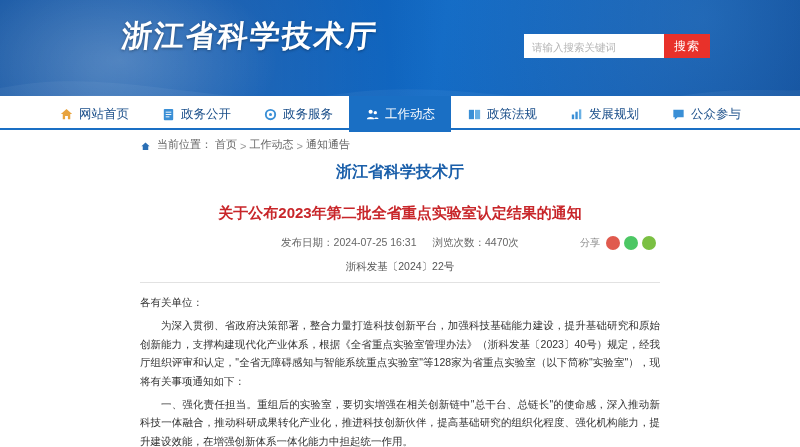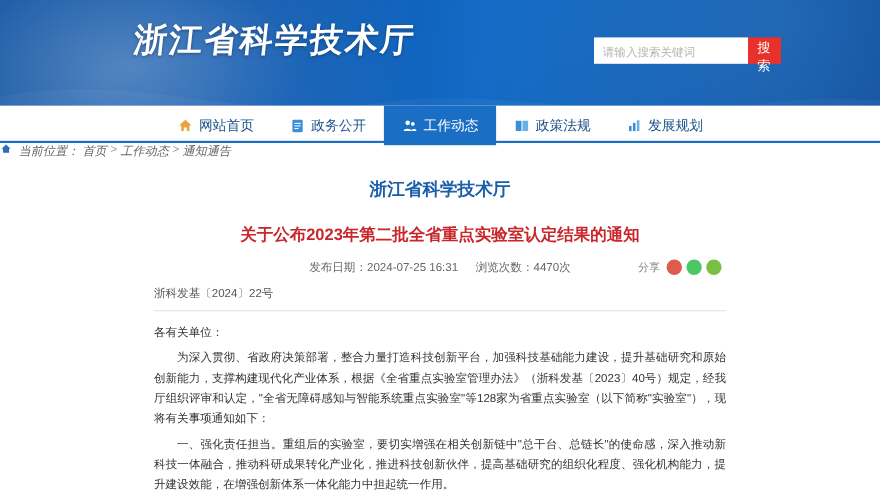--- a/index.html
+++ b/index.html
@@ -71,21 +71,21 @@
     height: 24px;
     border: none;
     outline: none;
     padding: 0 8px;
     font-size: 14px;
     color: #333;
     background: #ffffff;
   }
   .search-box input::placeholder { color: #b5b5b5; font-size: 10.5px; }
   .search-btn {
-    width: 30px;
+    width: 46px;
     height: 24px;
     background: #e8312a;
     color: #fff;
     font-size: 12px;
     border: none;
     cursor: pointer;
     letter-spacing: 1px;
   }
 
   
@@ -115,26 +115,26 @@
   .nav-ic {
     width: 15px; height: 15px;
     display: inline-block;
     flex: 0 0 15px;
   }
 
   
   .crumb {
     height: 22px;
     display: flex;
-    align-items: flex-start;
+    align-items: flex-end;
+    padding-left: 140px;
     font-size: 11px;
     color: #666;
     background: #fff;
     gap: 3px;
-    font-style: italic;
   }
   .crumb .home-ic { width: 11px; height: 11px; display:inline-block; margin-right: 3px; }
   .crumb a { color: #666; text-decoration: none; }
   .crumb .sep { color: #999; }
 
   
   .page {
     padding: 0 140px;
   }
   .art-title {
@@ -168,20 +168,21 @@
     gap: 4px;
     align-items: center;
   }
   .share-ic {
     width: 14px; height: 14px;
     border-radius: 50%;
     display: inline-block;
   }
   .share-label { font-size: 10px; color: #888; margin-right: 2px; }
   .docnum {
+    text-align: center;
     font-size: 10.5px;
     color: #555;
     margin-top: 10px;
   }
   .hr {
     border-top: 1px solid #e2e2e2;
     margin: 8px 0 0 0;
   }
   .body-text {
     margin-top: 10px;
@@ -229,20 +230,29 @@
         <svg viewBox="0 0 16 16" width="15" height="15">
             <rect x="3" y="2" width="10" height="12" rx="1" fill="#3a8fd6"></rect>
             <rect x="5" y="5" width="6" height="1" fill="#fff"></rect>
             <rect x="5" y="7.5" width="6" height="1" fill="#fff"></rect>
             <rect x="5" y="10" width="4" height="1" fill="#fff"></rect>
           </svg>
       </span>
       <span>政务公开</span>
     </div>
 
+    <div class="nav-item">
+      <span class="nav-ic">
+        <svg viewBox="0 0 16 16" width="15" height="15">
+            <circle cx="8" cy="8" r="5" fill="none" stroke="#3a8fd6" stroke-width="2"></circle>
+            <circle cx="8" cy="8" r="1.6" fill="#3a8fd6"></circle>
+          </svg>
+      </span>
+      <span>政务服务</span>
+    </div>
 
     <div class="nav-item active">
       <span class="nav-ic">
         <svg viewBox="0 0 16 16" width="15" height="15">
             <circle cx="6" cy="5" r="2.2" fill="#fff"></circle>
             <circle cx="11" cy="6" r="1.8" fill="#fff"></circle>
             <path d="M2 13 C2 9.8 9.8 9.8 9.8 13 Z" fill="#fff"></path>
             <path d="M9.6 12.8 C9.6 10.5 14.5 10.5 14.5 12.8 Z" fill="#fff"></path>
           </svg>
       </span>
@@ -263,20 +273,28 @@
       <span class="nav-ic">
         <svg viewBox="0 0 16 16" width="15" height="15">
             <rect x="3" y="8" width="2.5" height="5" fill="#3a8fd6"></rect>
             <rect x="6.8" y="5" width="2.5" height="8" fill="#3a8fd6"></rect>
             <rect x="10.6" y="2.5" width="2.5" height="10.5" fill="#69b0e4"></rect>
           </svg>
       </span>
       <span>发展规划</span>
     </div>
 
+    <div class="nav-item">
+      <span class="nav-ic">
+        <svg viewBox="0 0 16 16" width="15" height="15">
+            <path d="M2.5 3 H13.5 V11 H7 L4 13.5 V11 H2.5 Z" fill="#3a8fd6"></path>
+          </svg>
+      </span>
+      <span>公众参与</span>
+    </div>
 
   </div>
 </div>
 
 <div class="crumb">
   <span class="home-ic">
     <svg viewBox="0 0 16 16" width="11" height="11">
         <path d="M8 2 L14 7.5 H12 V13 H4 V7.5 H2 Z" fill="#2a6fb5"></path>
       </svg>
   </span>

